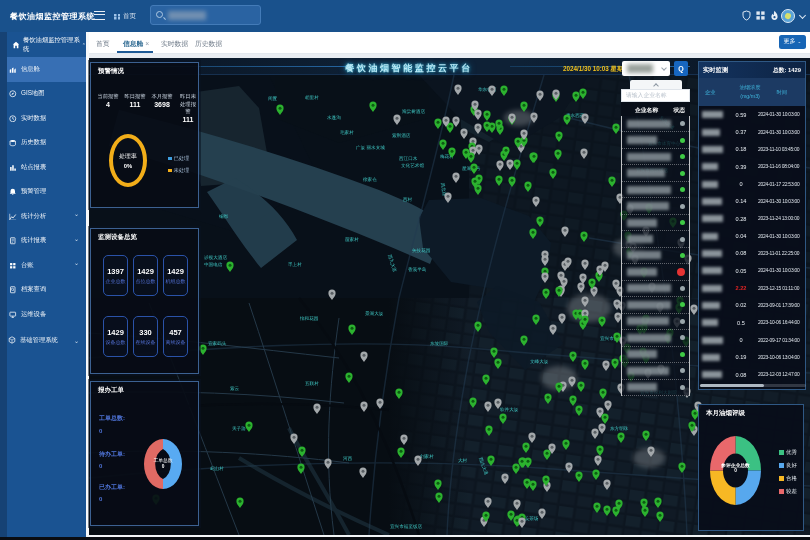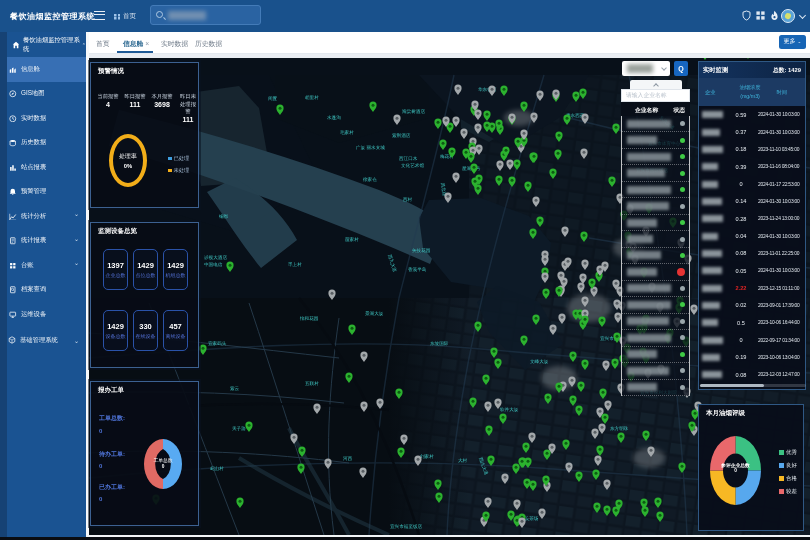--- a/index.html
+++ b/index.html
@@ -60,21 +60,21 @@
 .ptitle{position:absolute;left:7px;top:4px;font-size:6.5px;font-weight:bold;color:#fff}
 
 #pw{left:90px;top:62px;width:109px;height:146px}
 .wcol{position:absolute;width:30px;text-align:center;color:#cdd8e4;font-size:5.3px;line-height:7.5px;word-break:break-all}
 .wval{display:block;color:#fff;font-weight:bold;font-size:7px}
 #ring{position:absolute;left:18px;top:71px;width:38px;height:53px;border-radius:50%;border:4.5px solid #f2ae19;
  display:flex;flex-direction:column;align-items:center;justify-content:center;color:#fff;font-size:5.8px;gap:2px}
 .leg{position:absolute;display:flex;align-items:center;gap:2px;font-size:5.3px;color:#9db4cc}
 .leg i{width:3.5px;height:3.5px;display:block}
 
-#pm{left:90px;top:222px;width:109px;height:146px}
+#pm{left:90px;top:228px;width:109px;height:146px}
 .chip{position:absolute;width:25px;height:41px;border:1px solid #2a52a8;border-radius:5px;background:rgba(10,18,36,.5);
  display:flex;flex-direction:column;align-items:center;justify-content:center;gap:2px}
 .chip b{color:#fff;font-size:7.5px}
 .chip span{color:#5472d8;font-size:5px}
 
 #po{left:90px;top:381px;width:109px;height:145px}
 .olab{position:absolute;left:8px;color:#4f74d8;font-size:6px;font-weight:bold}
 #odonut{position:absolute;left:53px;top:57px;width:38px;height:50px}
 #odonut .ctext{position:absolute;left:0;top:19px;width:38px;text-align:center;color:#fff;font-size:4.8px;line-height:5.5px}
 
@@ -476,20 +476,26 @@
 <use href="#pg" x="114" y="297"></use>
 <use href="#pg" x="160" y="374"></use>
 <use href="#pg" x="213" y="399"></use>
 <use href="#pg" x="67" y="447"></use>
 <use href="#pg" x="151" y="450"></use>
 <use href="#pg" x="263" y="277"></use>
 <use href="#py" x="243" y="242"></use>
 <use href="#pg" x="616" y="2"></use>
 <use href="#pg" x="659" y="1"></use>
 </svg>
+<div id="mhead">
+ <div class="dl" style="left:30px;width:230px"></div>
+ <div class="dl" style="right:120px;width:180px"></div>
+ <div id="mtitle">餐饮油烟智能监控云平台</div>
+ <div id="mdate">2024/1/30 10:03 星期二</div>
+</div>
 </div>
 
 <div class="abs" id="topbar"></div>
 <div class="abs" id="logo">餐饮油烟监控管理系统</div>
 <div class="abs" id="burger"></div>
 <div class="abs" id="bc">
       <span class="gq"></span>
       <span>首页</span>
     </div>
 <div class="abs" id="search">

